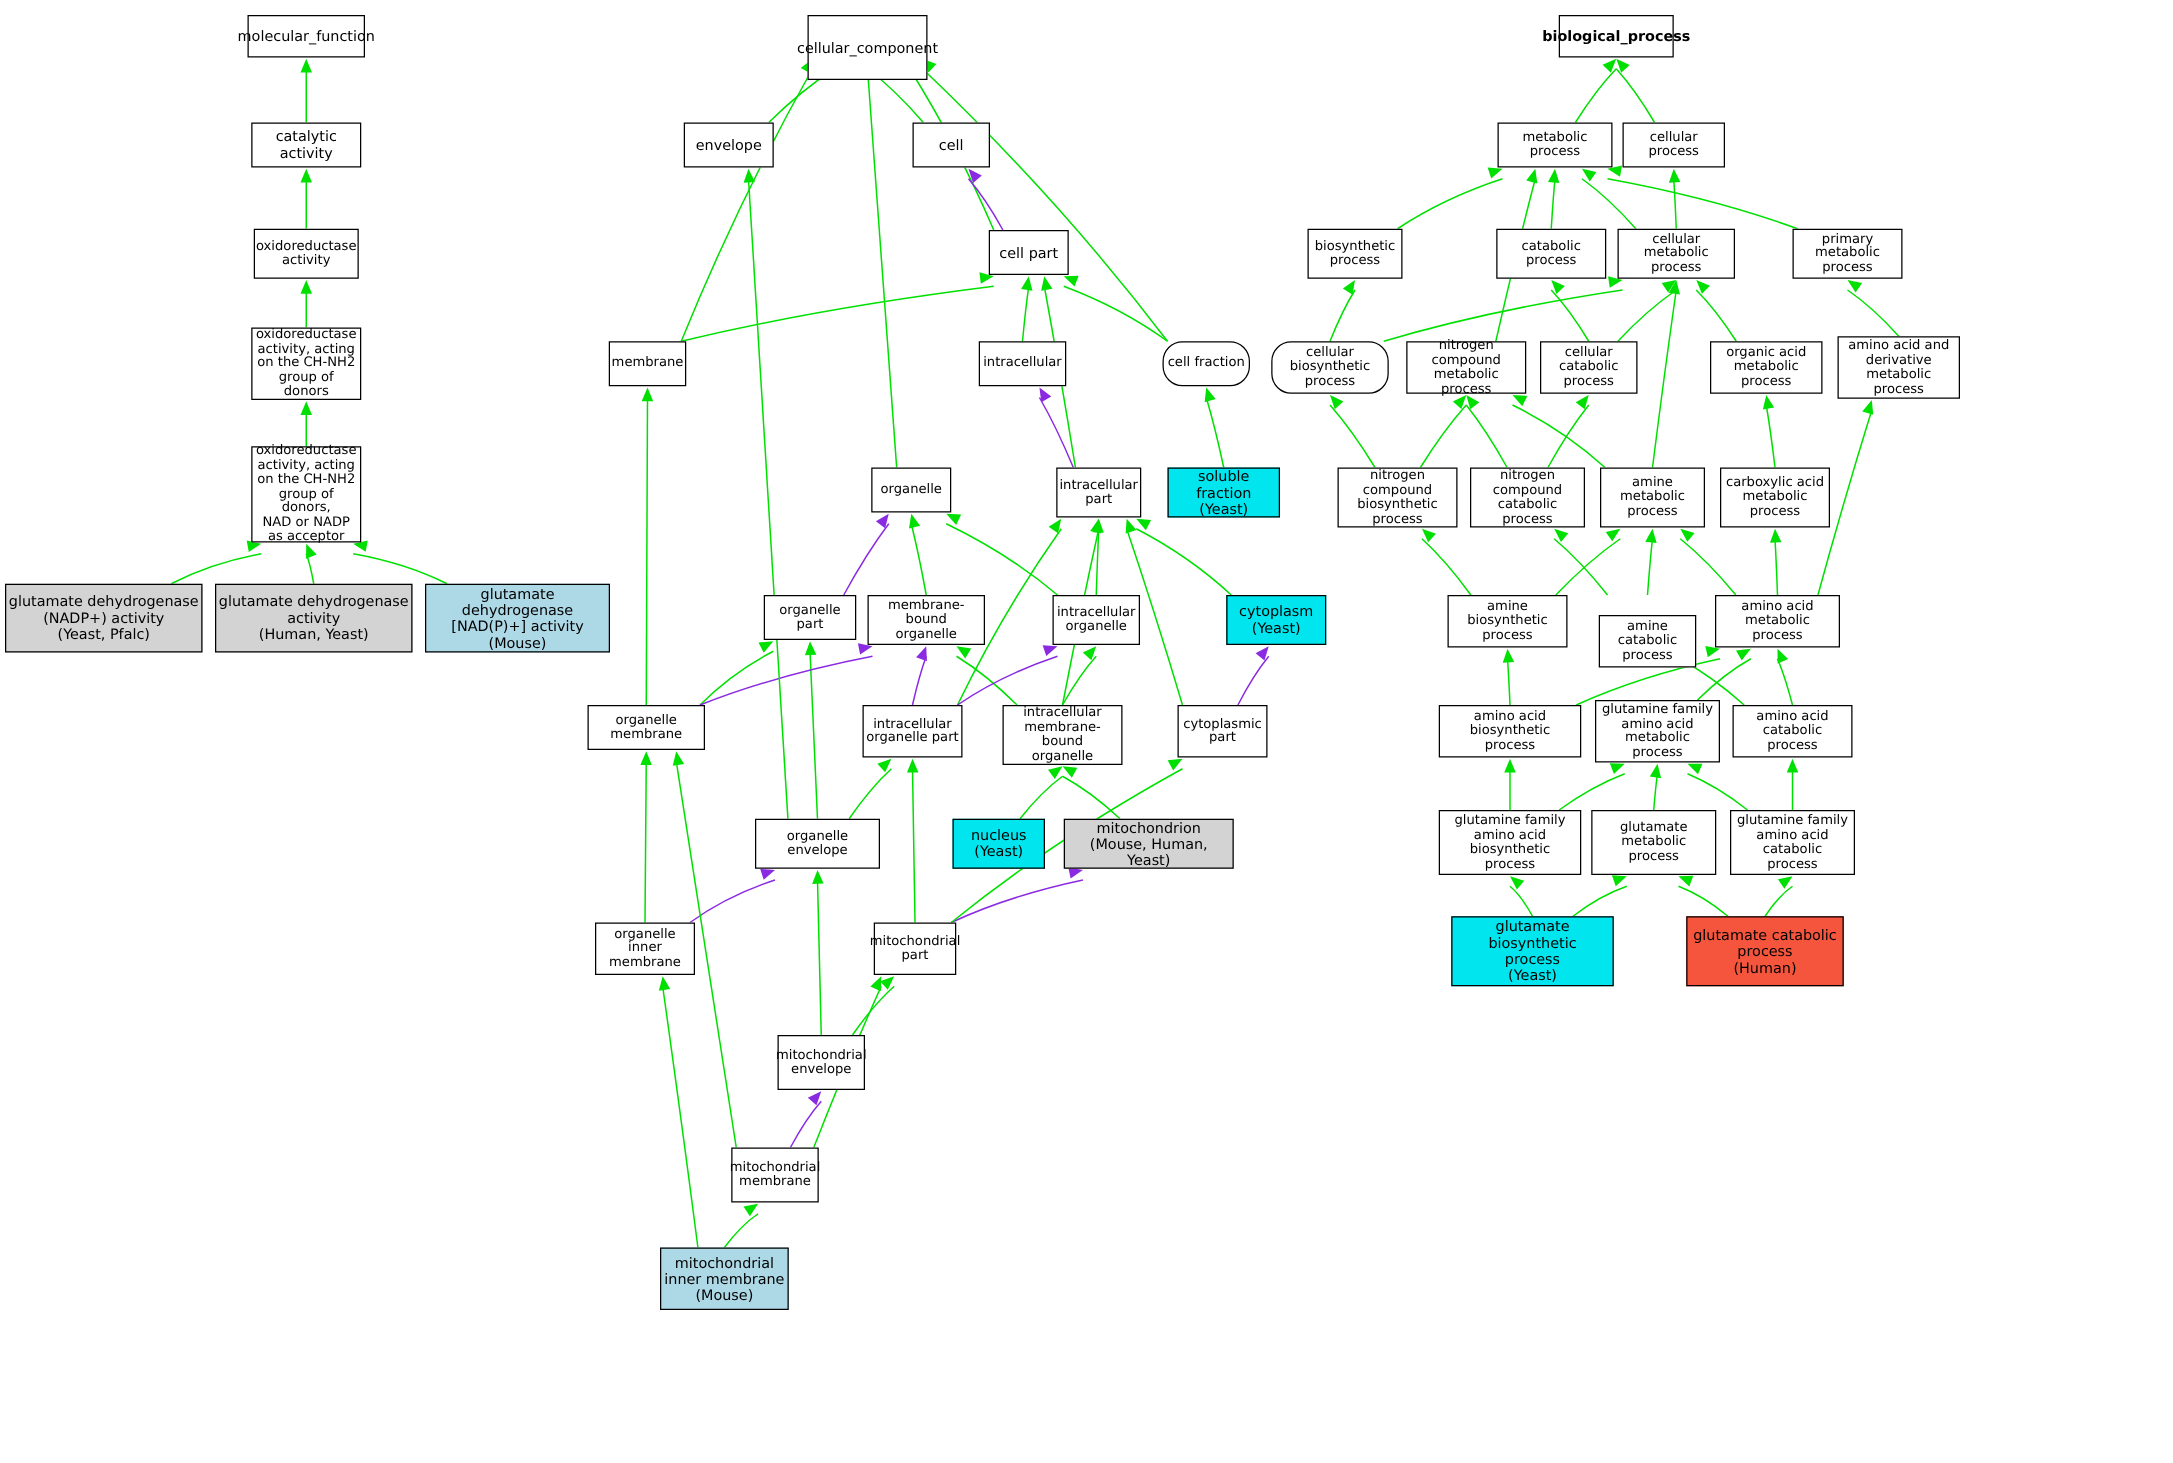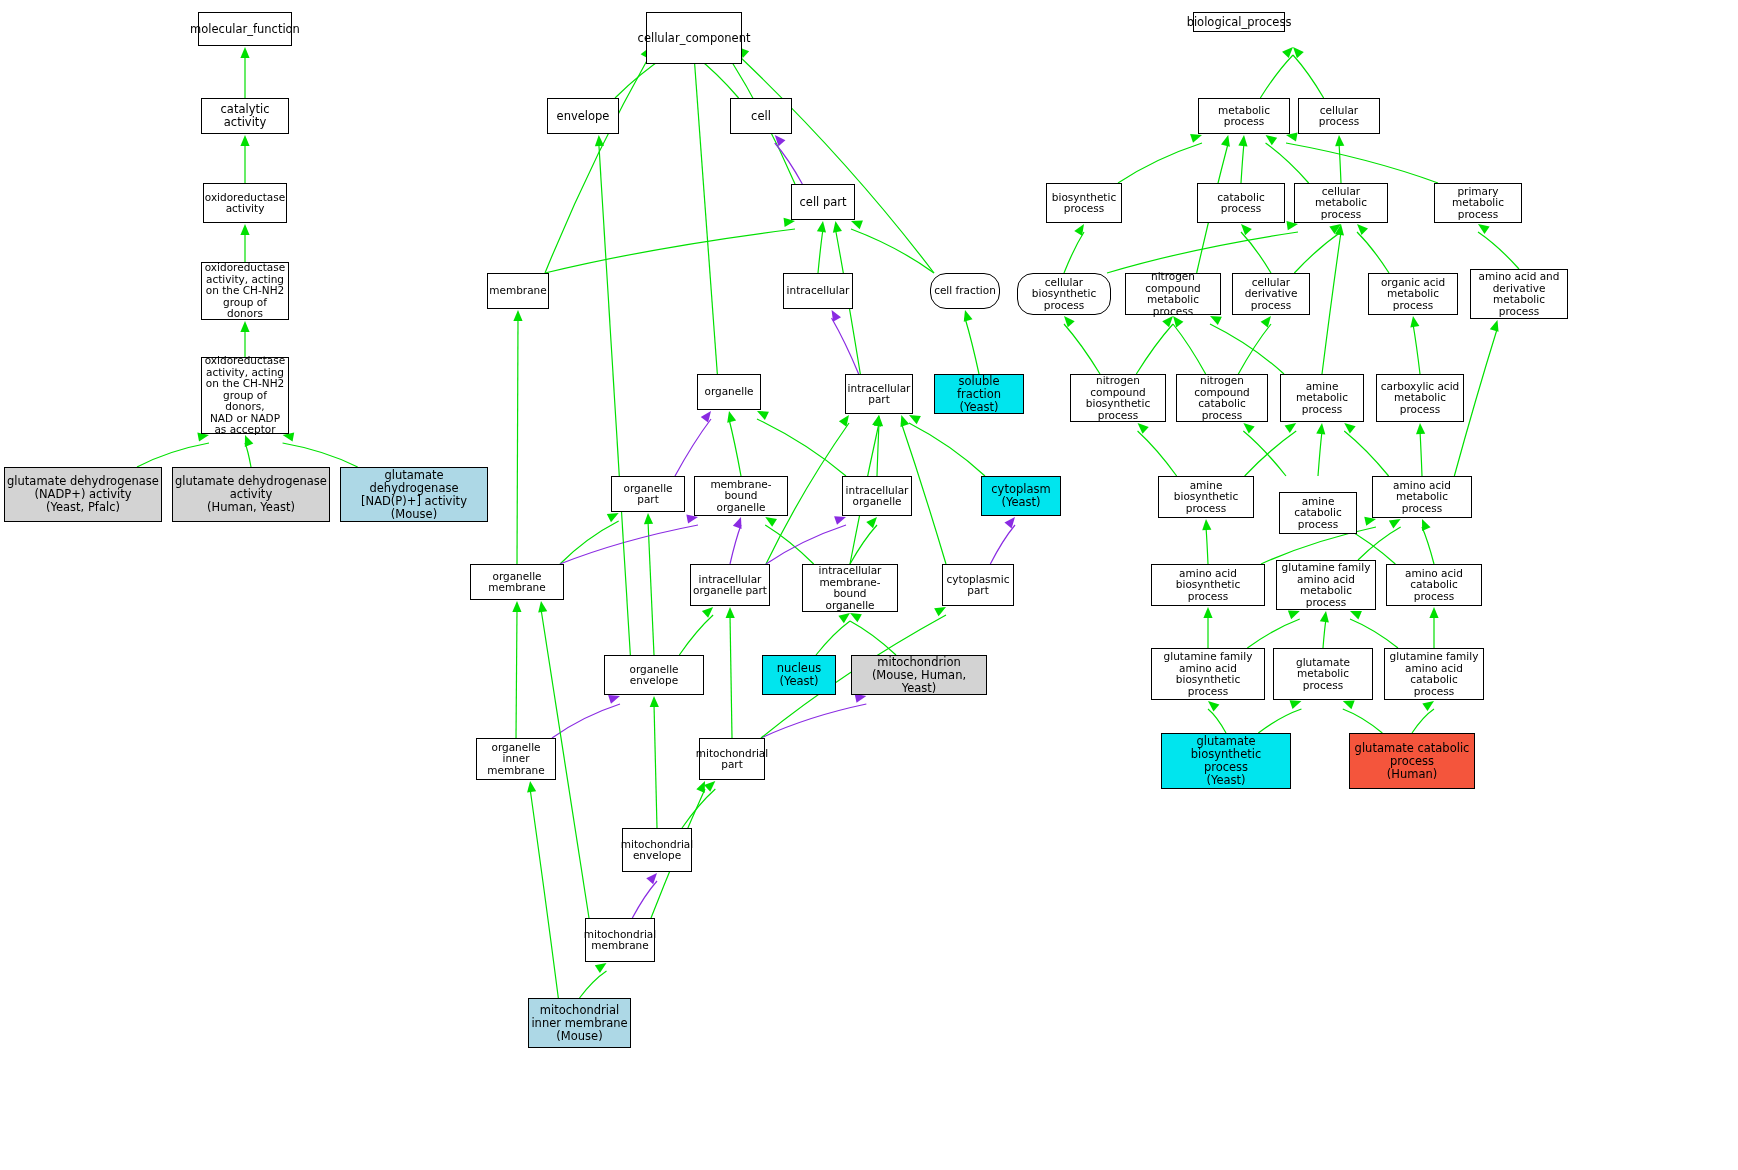--- a/index.html
+++ b/index.html
@@ -271,35 +271,35 @@
 membrane</div>
       <div class="node" style="left: 699px; top: 738px; width: 66px; height: 42px;">mitochondrial
 part</div>
       <div class="node" style="left: 622px; top: 828px; width: 70px; height: 44px;">mitochondrial
 envelope</div>
       <div class="node" style="left: 585px; top: 918px; width: 70px; height: 44px;">mitochondrial
 membrane</div>
       <div class="node blue big" style="left: 528px; top: 998px; width: 103px; height: 50px;">mitochondrial
 inner membrane
 (Mouse)</div>
-      <div class="node big" style="left: 1193px; top: 12px; width: 92px; height: 20px;">biological_process</div>
+      <div class="node big" style="left: 1247px; top: 12px; width: 92px; height: 34px; font-weight: bold;">biological_process</div>
       <div class="node" style="left: 1198px; top: 98px; width: 92px; height: 36px;">metabolic process</div>
       <div class="node" style="left: 1298px; top: 98px; width: 82px; height: 36px;">cellular process</div>
       <div class="node" style="left: 1046px; top: 183px; width: 76px; height: 40px;">biosynthetic
 process</div>
       <div class="node" style="left: 1197px; top: 183px; width: 88px; height: 40px;">catabolic process</div>
       <div class="node" style="left: 1294px; top: 183px; width: 94px; height: 40px;">cellular metabolic
 process</div>
       <div class="node" style="left: 1434px; top: 183px; width: 88px; height: 40px;">primary metabolic
 process</div>
       <div class="node" style="left: 1017px; top: 273px; width: 94px; height: 42px; border-radius: 16px;">cellular biosynthetic
 process</div>
       <div class="node" style="left: 1125px; top: 273px; width: 96px; height: 42px;">nitrogen compound
 metabolic process</div>
-      <div class="node" style="left: 1232px; top: 273px; width: 78px; height: 42px;">cellular derivative
+      <div class="node" style="left: 1232px; top: 273px; width: 78px; height: 42px;">cellular catabolic
 process</div>
       <div class="node" style="left: 1368px; top: 273px; width: 90px; height: 42px;">organic acid
 metabolic process</div>
       <div class="node" style="left: 1470px; top: 269px; width: 98px; height: 50px; text-align: center;">amino acid and
 derivative metabolic
 process</div>
       <div class="node" style="left: 1070px; top: 374px; width: 96px; height: 48px;">nitrogen compound
 biosynthetic
 process</div>
       <div class="node" style="left: 1176px; top: 374px; width: 92px; height: 48px;">nitrogen compound

